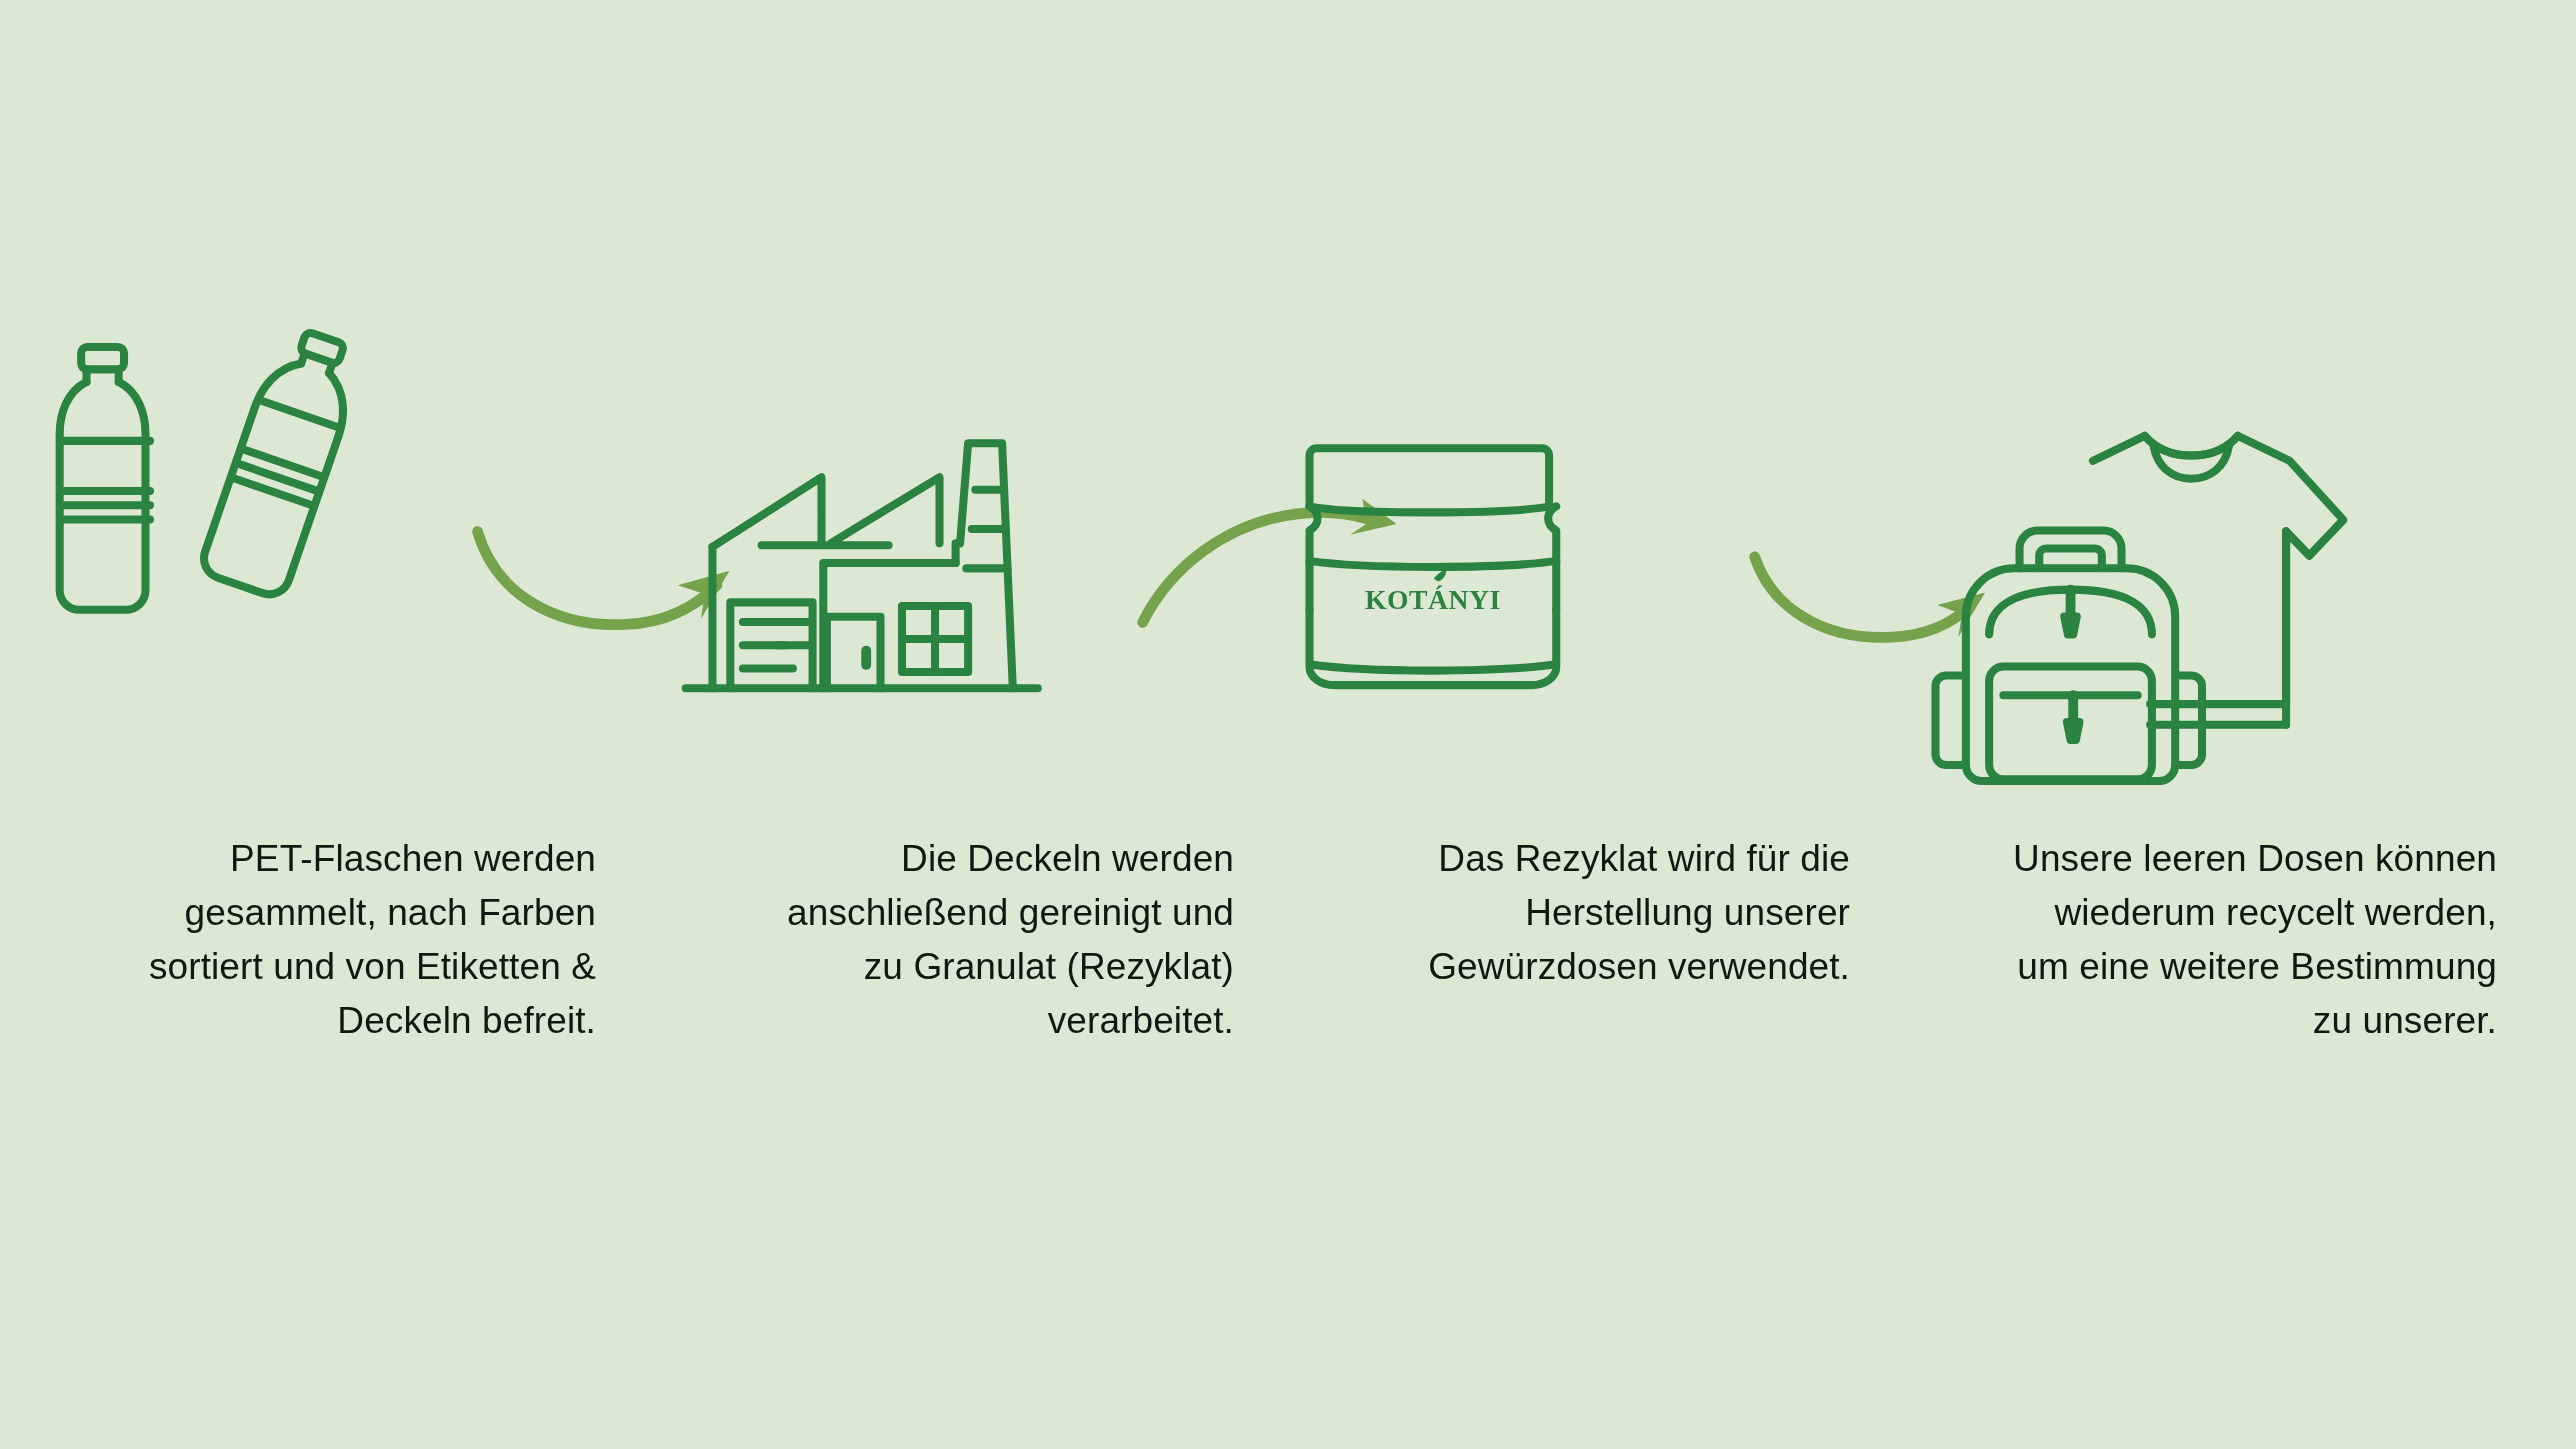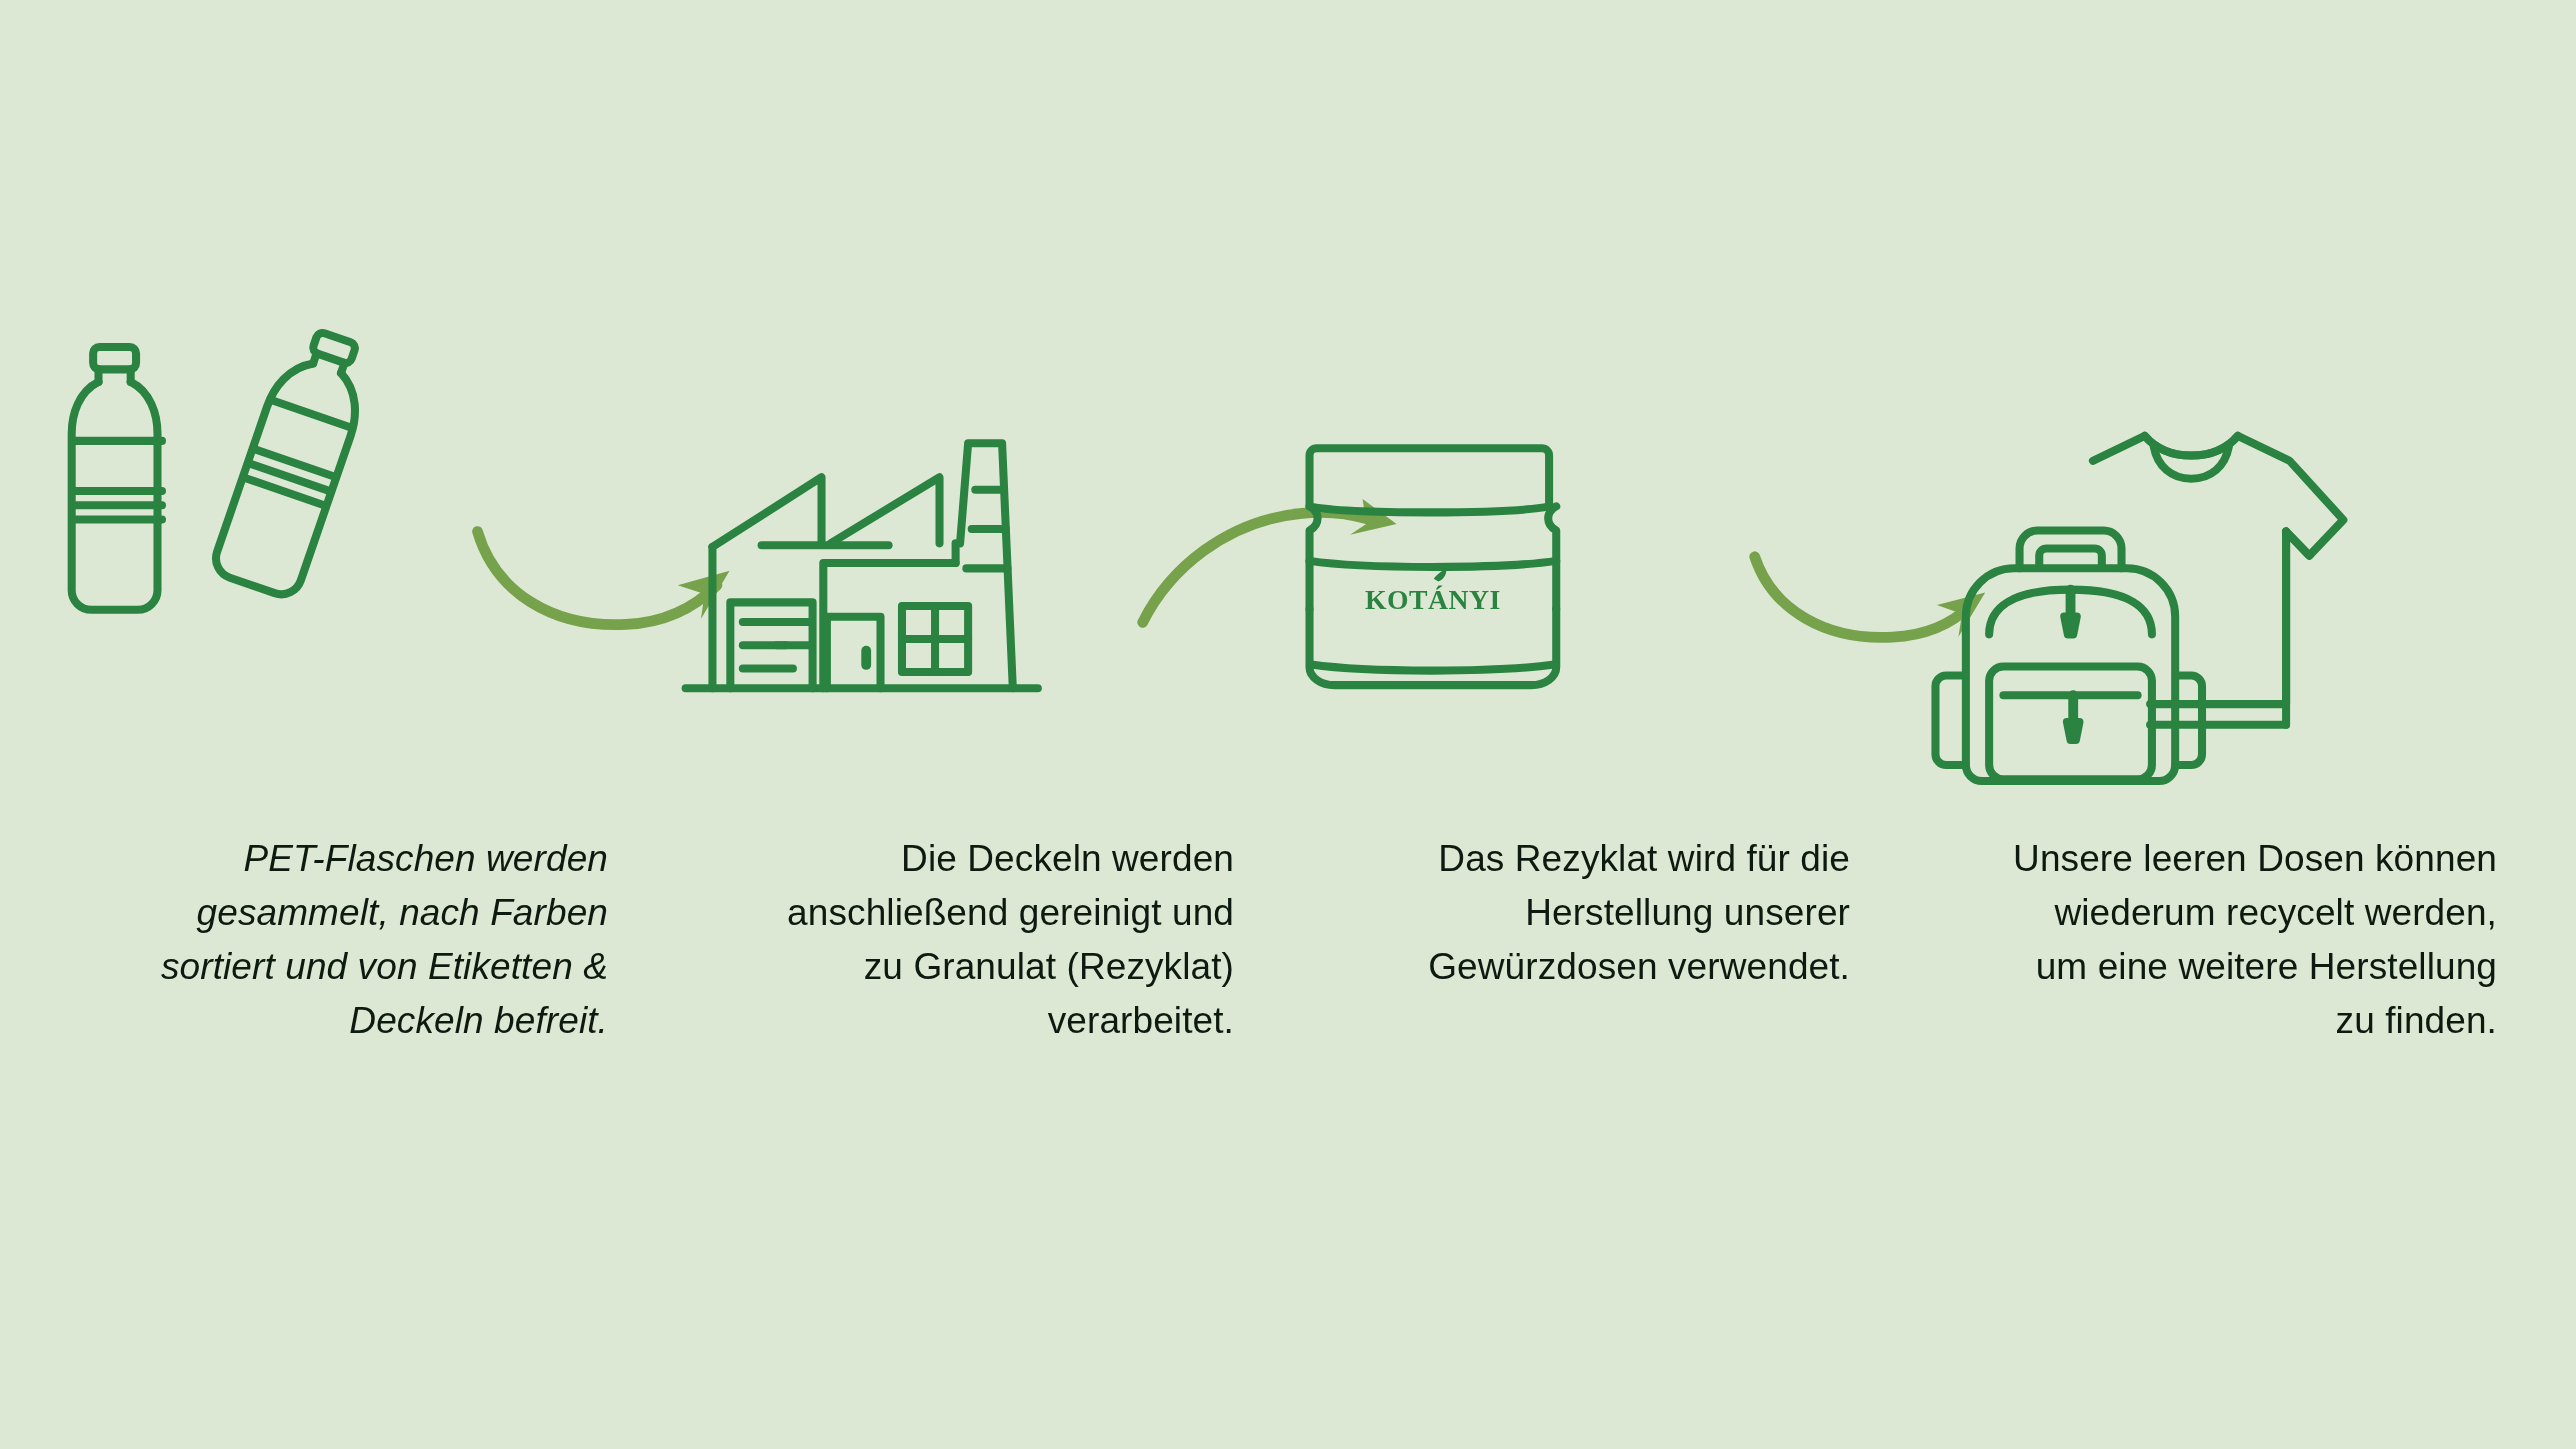--- a/index.html
+++ b/index.html
@@ -21,21 +21,21 @@
   }
 
   
   .step {
     position: absolute;
     top: 0;
     width: 617px;
     height: 1449px;
     text-align: right;
   }
-  .step-1 { left: 58px; font-style: italic; }
+  .step-1 { left: 46px; }
   .step-2 { left: 680px; }
   .step-3 { left: 1297px; }
   .step-4 { left: 1914px; }
 
   .icon-area {
     position: absolute;
     top: 322px;
     left: 0;
     width: 537px;
     height: 447px;
@@ -217,17 +217,17 @@
           <path d="M100 322 h150"></path>
           <path d="M178 322 v32" stroke-width="11"></path>
           <path d="M171 352 h14 l-4 20 h-6 z" fill="#2a8340"></path>
 
           <path d="M56 300 h-20 a12 12 0 0 0 -12 12 v76 a12 12 0 0 0 12 12 h22"></path>
 
           <path d="M294 300 h16 a12 12 0 0 1 12 12 v76 a12 12 0 0 1 -12 12 h-18"></path>
         </g>
       </svg>
     </div>
-    <div class="step-caption">Unsere leeren Dosen können wiederum recycelt werden, um eine weitere Herstellung zu finden.</div>
+    <div class="step-caption">Unsere leeren Dosen können wiederum recycelt werden, um eine weitere Bestimmung zu unserer.</div>
   </div>
 
 </div>
 
 
 </body></html>

